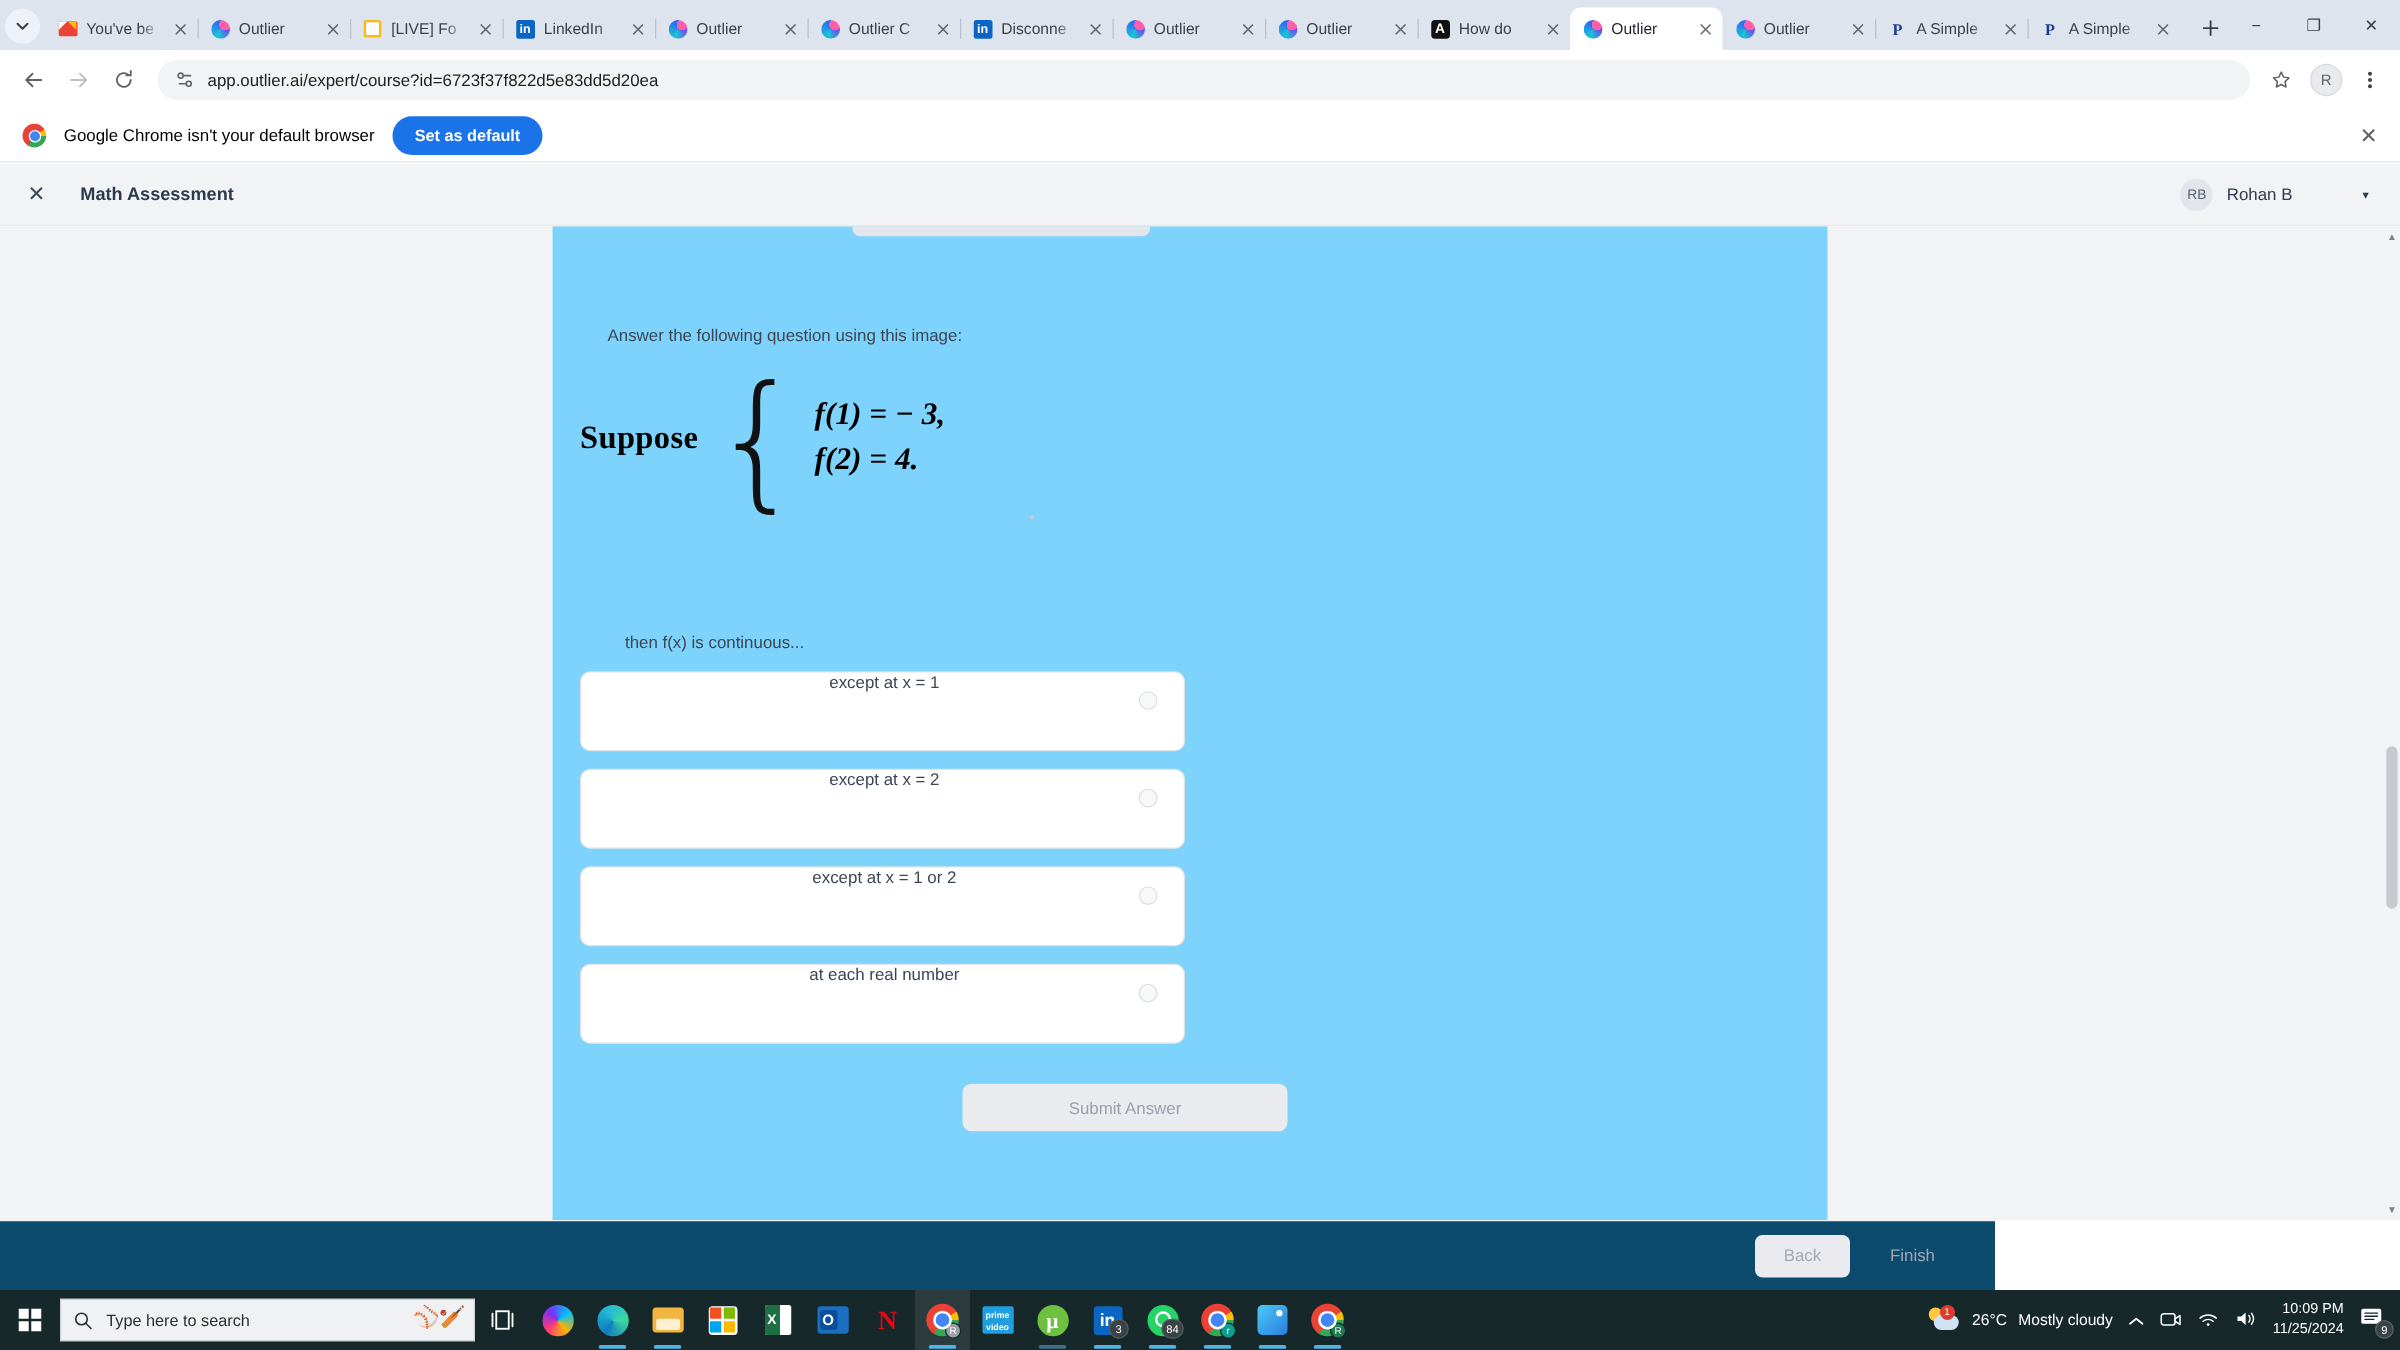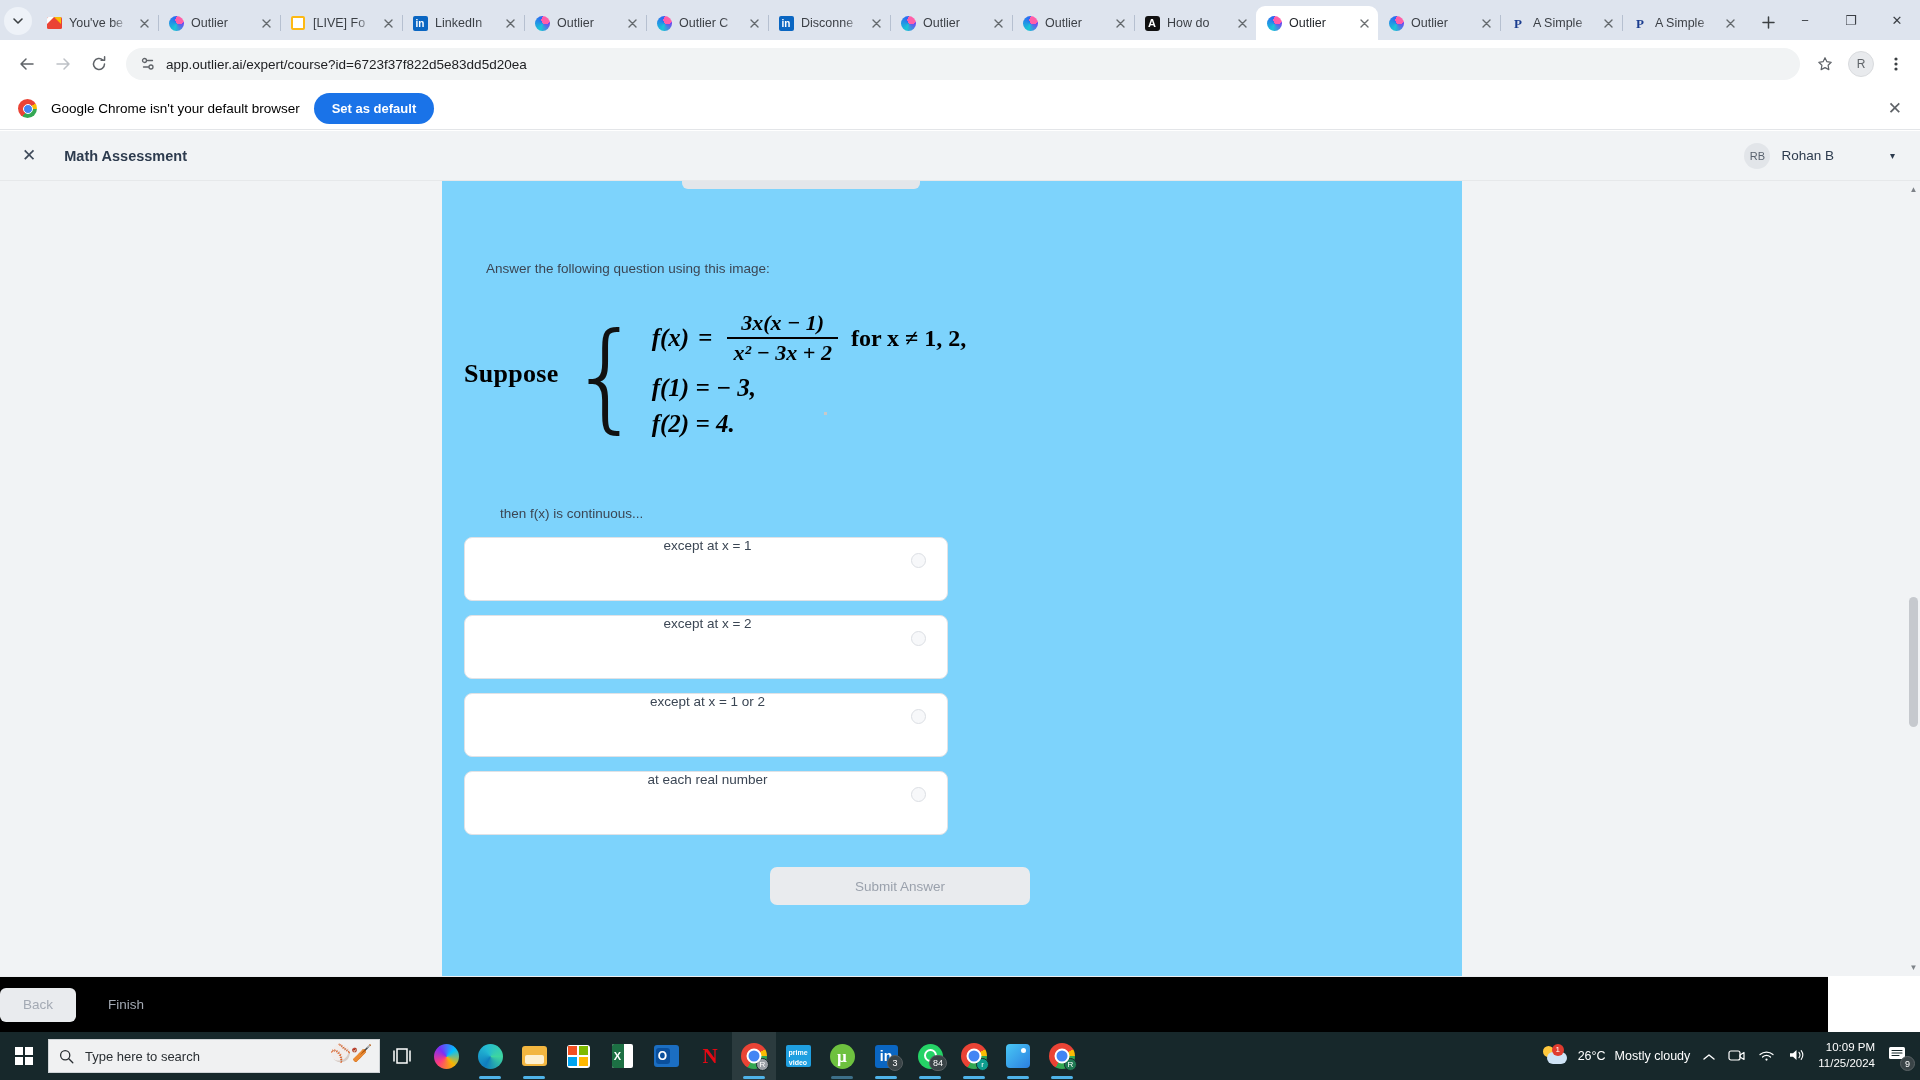--- a/index.html
+++ b/index.html
@@ -225,23 +225,23 @@
     position: absolute; left: 14px; bottom: 28px;
     background: #36465b; color: #fff; border-radius: 20px;
     height: 32px; display: flex; align-items: center; gap: 8px; padding: 0 15px 0 11px;
     font-size: 12.5px; font-weight: bold;
   }
   .qcircle {
     width: 16px; height: 16px; border-radius: 50%; border: 1.6px solid #fff;
     font-size: 11px; display:flex; align-items:center; justify-content:center; font-weight:bold;
   }
   .footer {
-    position: absolute; left: 0; bottom: 48px; width: 1828px; height: 56px;
-    background: #000000; border-top: 1px solid #eceef0;
-    display: flex; align-items: center; gap: 12px; padding-right: 28px;
+    position: absolute; left: 0; bottom: 48px; width: 1596px; height: 56px;
+    background: #0c4a6e; border-top: 1px solid #eceef0;
+    display: flex; align-items: center; justify-content: flex-end; gap: 12px; padding-right: 28px;
   }
   .fbtn {
     min-width: 76px; height: 34px; border: none; border-radius: 6px;
     background: #e9ebee; color: #a3a9b3; font-size: 13.5px; padding: 0 18px;
     font-family: "Liberation Sans", sans-serif;
   }
   .fbtn.ghost { background: transparent; }
 
   
   .taskbar {
@@ -545,29 +545,20 @@
       <div class="topstub"></div>
       <div class="content">
 
         <div class="qlabel">Answer the following question using this image:</div>
 
         <div class="formula">
           <div class="fwrap">
             <div class="suppose">Suppose</div>
             <div class="brace">{</div>
             <div class="lines">
-              <div class="line">
-                <span>f(x)</span>
-                <span class="eq">=</span>
-                <span class="frac">
-                  <span class="num">3x(x − 1)</span>
-                  <span class="den">x² − 3x + 2</span>
-                </span>
-                <span class="forx">for x ≠ 1, 2,</span>
-              </div>
               <div class="line">f(1)  =  − 3,</div>
               <div class="line">f(2)  =  4.</div>
             </div>
           </div>
           <div class="speck"></div>
         </div>
 
         <div class="qtext">then f(x) is continuous...</div>
 
         <div class="options" id="options">

